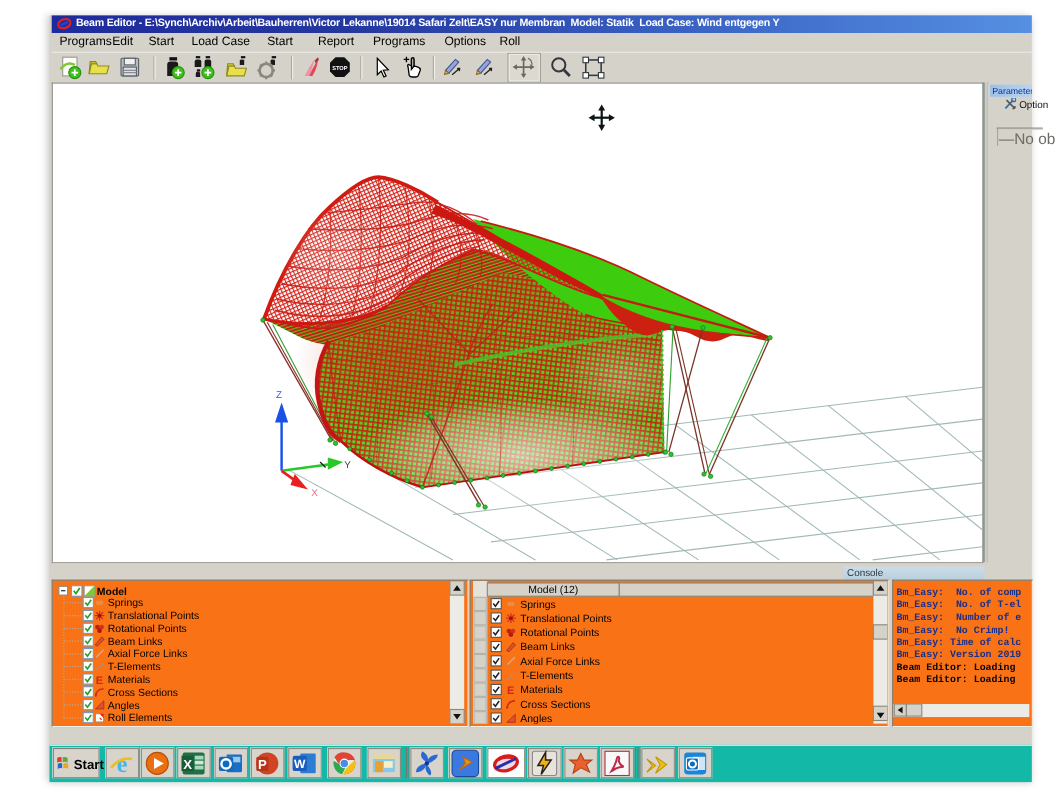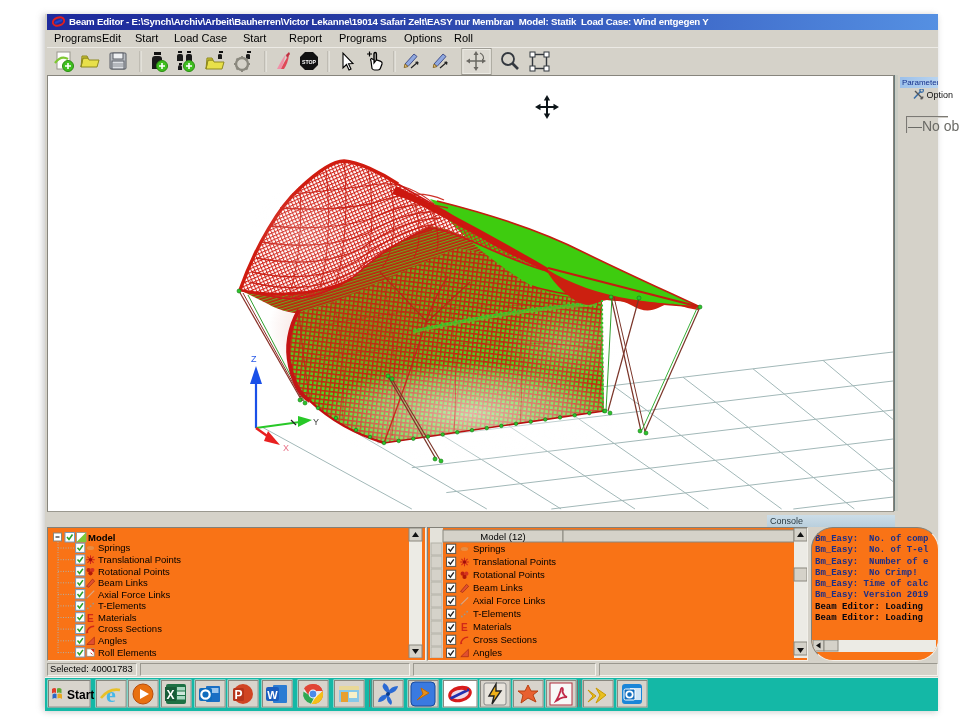--- a/index.html
+++ b/index.html
@@ -32,21 +32,21 @@
      border-right:1px solid #f2f0ea;border-bottom:1px solid #f2f0ea;}
   #treepanel{left:2px;top:513px;width:377px;height:132px;overflow:hidden;}
   #listpanel{left:382px;top:513px;width:379px;height:132px;overflow:hidden;text-align:right;}
   #conpanel{left:766px;top:513px;width:126px;height:132px;overflow:hidden;}
   #statusbar{left:2px;top:648px;width:891px;height:14px;font-size:9.3px;}
   .scell{position:absolute;top:1px;height:11px;border:1px solid;
      border-color:#9a988f #f4f2ec #f4f2ec #9a988f;}
   #taskbar{left:0px;top:663px;width:893px;height:33px;background:#14b8a6;
      border-top:1px solid #f4f2ee;}
   .tree{font-size:9.5px;color:#000;}
-  .mono{font-family:"Liberation Mono",monospace;border-radius:22px;}
+  .mono{font-family:"Liberation Mono",monospace;}
 </style>
 </head>
 <body>
 <div id="page">
   <div id="win" class="abs">
     <div id="titlebar" class="abs"><span style="display:inline-block;vertical-align:top;margin:2px 4px 0 5px;width:13px;height:11px;">
       <svg width="13" height="11" viewBox="0 0 13 11">
             <ellipse cx="6.5" cy="5.5" rx="5.8" ry="4" fill="none" stroke="#e02020" stroke-width="2" transform="rotate(-18 6.5 5.5)"></ellipse>
             <path d="M3 7 L10 4" stroke="#2244cc" stroke-width="2.4"></path>
           </svg></span>Beam Editor - E:\Synch\Archiv\Arbeit\Bauherren\Victor Lekanne\19014 Safari Zelt\EASY nur Membran&nbsp;&nbsp;Model: Statik&nbsp;&nbsp;Load Case: Wind entgegen Y</div>
@@ -607,26 +607,20 @@
 Bm_Easy: Version 2019<span style="color:#05050f;">
 Beam Editor: Loading
 Beam Editor: Loading</span></div>
       <svg class="abs" style="left:0;top:112px" width="124" height="12" viewBox="0 0 124 12">
         <rect x="0" y="0" width="124" height="12" fill="#ecebe5"></rect>
         <rect x="1" y="0" width="11" height="11" fill="#d5d2c9" stroke="#8a887e"></rect>
         <path d="M4 5.5 L8.5 2.5 L8.5 8.5 Z" fill="#111"></path>
         <rect x="12" y="0" width="14" height="11" fill="#d5d2c9" stroke="#8a887e"></rect>
       </svg>
     </div>
-    <div id="statusbar" class="abs">
-      <div class="scell" style="left:0px;width:88px;"><span style="margin-left:2px;">Selected: 40001783</span></div>
-      <div class="scell" style="left:93px;width:268px;"></div>
-      <div class="scell" style="left:366px;width:181px;"></div>
-      <div class="scell" style="left:552px;width:337px;"></div>
-    </div>
     <div id="taskbar" class="abs">
       <svg width="893" height="32" viewBox="0 0 893 32" font-family="Liberation Sans,sans-serif">
 
         <rect x="3" y="2" width="42" height="27" fill="#d8d4cc" stroke="#f4f2ee"></rect>
         <rect x="3.5" y="2.5" width="41.5" height="26.5" fill="none" stroke="#82807a"></rect>
         <g transform="translate(7,8)">
           <path d="M0 3 Q2 1.5 4 2.5 L4 7 Q2 6 0 7.5 Z" fill="#e03c2c"></path>
           <path d="M5 2.5 Q7.5 1.5 9.5 3 L9.5 7.5 Q7.5 6 5 7 Z" fill="#60a838"></path>
           <path d="M0.5 8.5 Q2.5 7 4.5 8 L4.5 12.5 Q2.5 11.5 0.5 13 Z" fill="#2a66c8"></path>
           <path d="M5.5 8 Q8 7 10 8.5 L10 13 Q8 11.5 5.5 12.5 Z" fill="#e8a820"></path>

